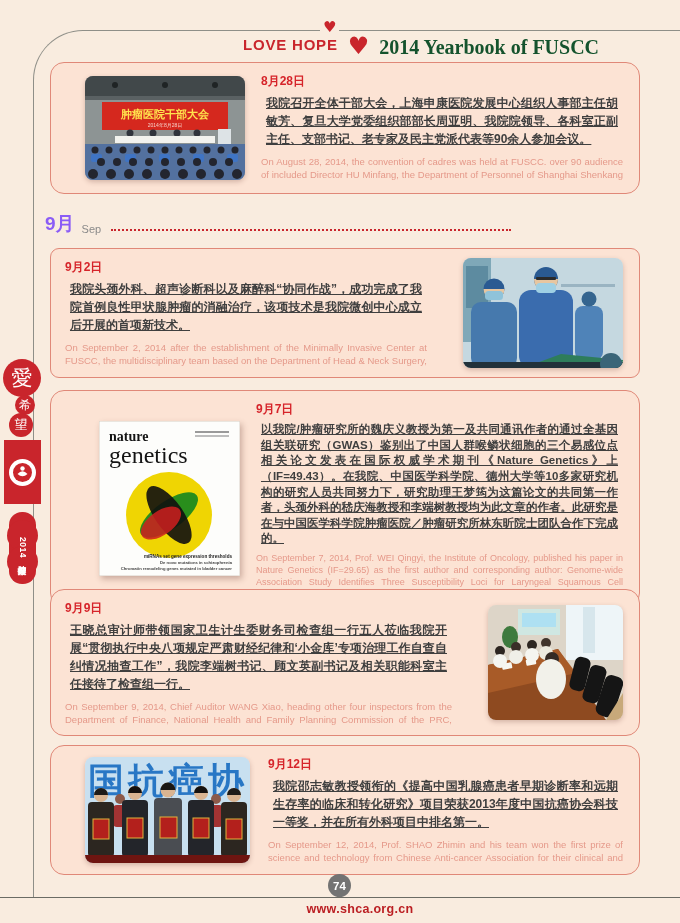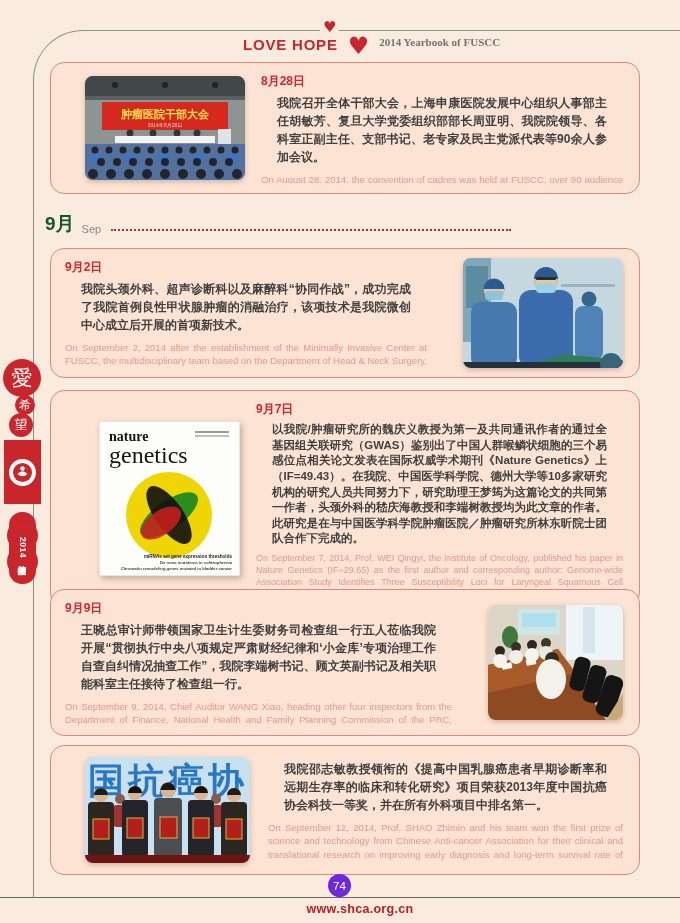--- a/index.html
+++ b/index.html
@@ -8,57 +8,57 @@
 
   
   .frame{left:33px;top:30px;width:646px;height:867px;border-top:1.4px solid #8f8f88;border-left:1.4px solid #8f8f88;border-top-left-radius:50px;}
   .bottom-line{left:0;top:897px;width:680px;height:0;border-top:1.6px solid #6b6b64;}
 
   
   .tiny-heart{left:320px;top:20px;font-size:15px;line-height:1;color:#c9252c;background:#f9ecdf;padding:0 3px;font-family:"DejaVu Sans",sans-serif;}
   .header-row{left:243px;top:36px;display:flex;align-items:flex-start;gap:10px;}
   .brand{font-size:15px;font-weight:800;letter-spacing:.8px;color:#c9252c;}
   .big-heart{font-size:24px;line-height:20px;color:#c9252c;font-family:"DejaVu Sans",sans-serif;}
-  .yearbook-title{font-family:"Liberation Serif",serif;font-size:11px;font-weight:600;color:#737373;}
+  .yearbook-title{font-family:"Liberation Serif",serif;font-size:20px;font-weight:600;color:#14532d;}
 
   
   .cal{border-radius:50%;background:#c9252c;color:#fff;display:flex;align-items:center;justify-content:center;font-family:"Liberation Serif",serif;}
   .cal-love{left:3px;top:359px;width:38px;height:38px;font-size:21px;}
   .cal-hope1{left:15px;top:395px;width:20px;height:20px;font-size:12px;}
   .cal-hope2{left:9px;top:413px;width:24px;height:24px;font-size:13px;}
   .flag{left:4px;top:440px;width:37px;height:64px;background:#c9252c;display:flex;align-items:center;justify-content:center;}
   .pill{left:9px;top:512px;width:27px;height:72px;background:#c9252c;border-radius:13px;}
   .pill:before,.pill:after{content:"";position:absolute;left:-2px;width:31px;height:31px;border-radius:50%;background:#c9252c;}
   .pill:before{top:8px;} .pill:after{top:34px;}
   .pill span{position:relative;z-index:2;writing-mode:vertical-rl;text-orientation:mixed;display:flex;align-items:center;justify-content:center;width:100%;height:100%;color:#fff;font-size:8.5px;font-weight:bold;letter-spacing:.5px;}
 
   
   .card{left:50px;width:590px;background:#fce3d4;border:1.6px solid #e08878;border-radius:14px;box-sizing:border-box;display:flex;gap:16px;padding:10px 16px 10px 14px;overflow:hidden;}
   .c1{top:62px;height:132px;}
-  .c2{top:248px;height:130px;}
+  .c2{top:248px;height:130px;border-radius:9px;}
   .c3{top:390px;height:217px;padding-left:48px;}
   .c4{top:589px;height:147px;}
   .c5{top:745px;height:130px;gap:18px;}
   .txt{flex:1;overflow:hidden;}
   .date{font-size:12px;font-weight:bold;color:#d6242a;}
-  .zh{font-size:12px;font-weight:bold;color:#3f3f3f;line-height:1.5;text-align:justify;margin:4px 16px 0;}
+  .zh{font-size:12px;font-weight:bold;color:#3f3f3f;line-height:1.5;text-align:justify;margin:4px 5px 0;text-decoration:underline;}
   .en{font-size:9.5px;color:#e5998a;line-height:1.42;text-align:justify;margin:7px 0 0;}
   .c3 .zh{font-size:11.5px;line-height:1.36;}
   .c3 .en{font-size:9px;line-height:1.34;margin-top:5px;}
   .photo{flex:0 0 auto;align-self:center;border-radius:8px;overflow:hidden;box-shadow:0 2px 5px rgba(90,40,30,.25);font-size:0;margin-left:20px;}
   .mag{flex:0 0 auto;align-self:center;box-shadow:2px 3px 6px rgba(90,40,30,.3);font-size:0;}
 
   
   .divider{left:45px;top:211px;display:flex;align-items:flex-end;}
-  .month-zh{font-size:19px;font-weight:800;color:#14532d;}
+  .month-zh{font-size:19px;font-weight:800;color:#8b5cf6;}
   .month-en{font-size:11px;color:#8a8a8a;margin-left:7px;padding-bottom:2px;}
   .dots{width:400px;border-bottom:2.5px dotted #c9252c;margin:0 0 6px 10px;}
 
   
-  .page-num{left:328px;top:874px;width:23px;height:23px;border-radius:50%;background:#6d28d9;color:#fff;font-size:11.5px;font-weight:normal;display:flex;align-items:center;justify-content:center;z-index:3;}
+  .page-num{left:328px;top:874px;width:23px;height:23px;border-radius:50%;background:#737373;color:#fff;font-size:11.5px;font-weight:bold;display:flex;align-items:center;justify-content:center;z-index:3;}
   .site-url{left:0;top:902px;width:680px;text-align:center;font-size:12.5px;font-weight:bold;color:#bb1f23;letter-spacing:.3px;margin-left:20px;}
 </style>
 </head>
 <body>
 
 <div class="abs frame"></div>
 <div class="abs bottom-line"></div>
 
 <div class="abs tiny-heart">♥</div>
 <div class="abs header-row">
@@ -283,19 +283,20 @@
         <rect x="108" y="61" width="16" height="20" fill="#b3201c" stroke="#e0b33c" stroke-width="1"></rect>
         <circle cx="149" cy="38" r="7" fill="#d9b491"></circle>
           <path d="M142 38 a7 7 0 0 1 14 0 z" fill="#1e1b18"></path>
         <rect x="136" y="45" width="26" height="55" rx="4" fill="#2c2620"></rect>
         <rect x="141" y="62" width="16" height="20" fill="#b3201c" stroke="#e0b33c" stroke-width="1"></rect>
       </g>
       <rect y="98" width="165" height="8" fill="#6e1511"></rect>
     </svg>
   </div>
   <div class="txt">
+    <div class="date">9月12日</div>
     <p class="zh">我院邵志敏教授领衔的《提高中国乳腺癌患者早期诊断率和远期生存率的临床和转化研究》项目荣获2013年度中国抗癌协会科技一等奖，并在所有外科项目中排名第一。</p>
     <p class="en">On September 12, 2014, Prof. SHAO Zhimin and his team won the first prize of science and technology from Chinese Anti-cancer Association for their clinical and translational research on improving early diagnosis and long-term survival rate of Chinese patients with breast cancer in 2013.</p>
   </div>
 </section>
 
 <div class="abs page-num">74</div>
 <div class="abs site-url">www.shca.org.cn</div>
 
 </body></html>

